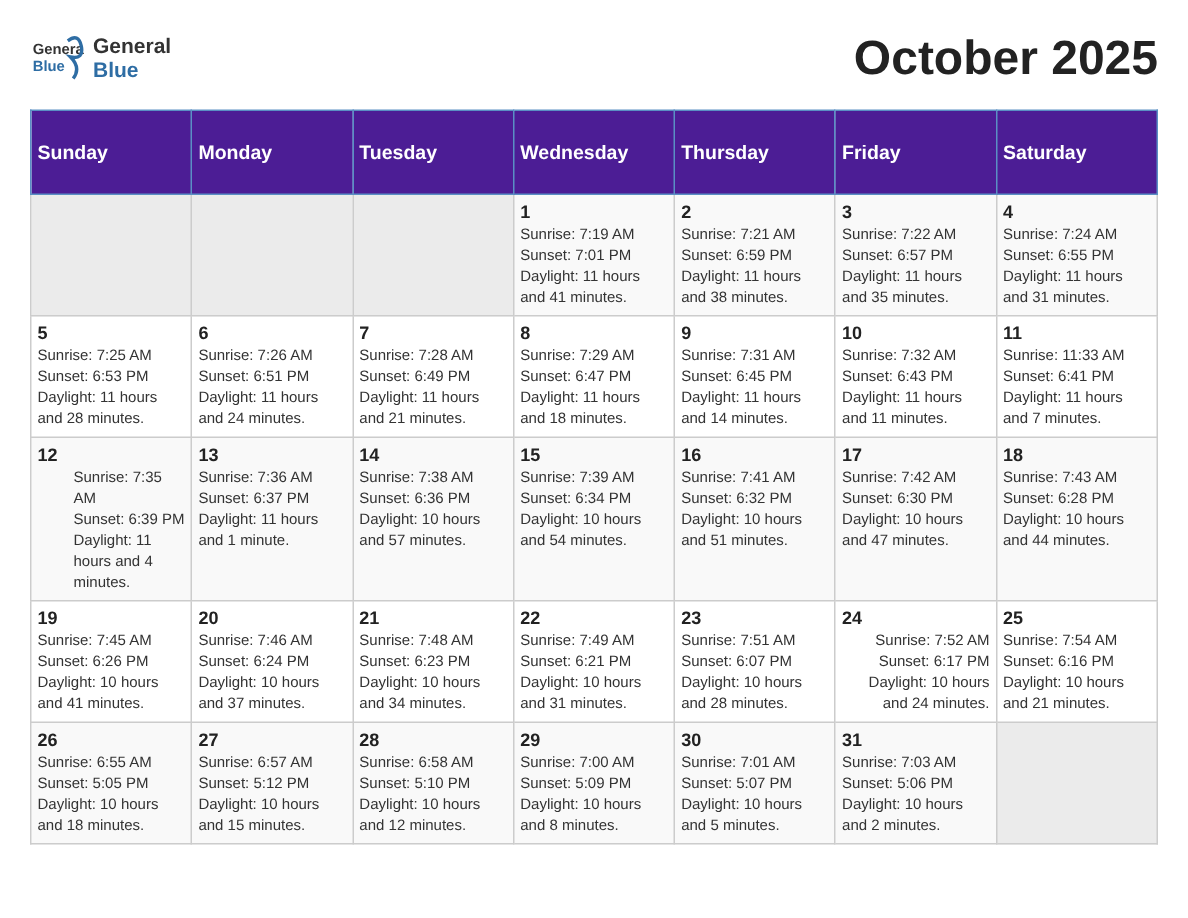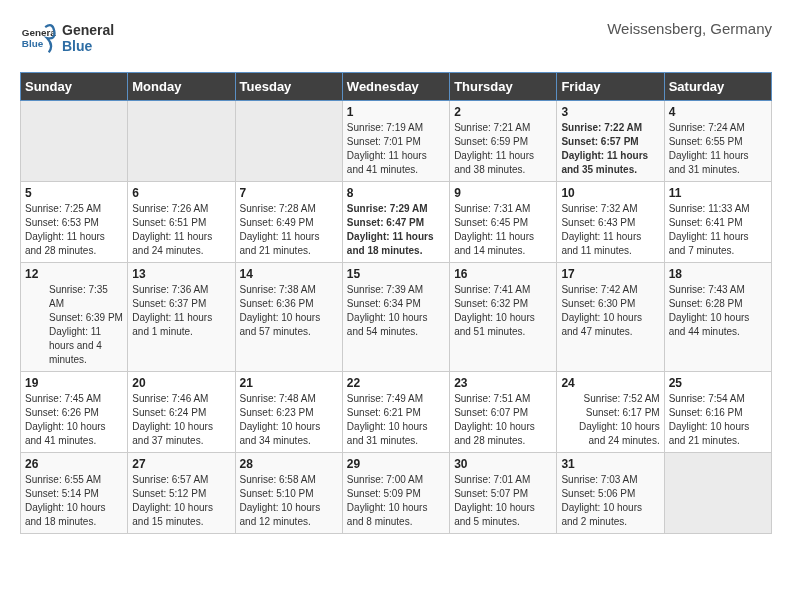--- a/index.html
+++ b/index.html
@@ -35,24 +35,24 @@
     }
     .location {
       font-size: 15px;
       color: #555;
     }
     table {
       width: 100%;
       border-collapse: collapse;
     }
     thead tr th {
-      background: #404040;
+      background: #4c1d95;
       color: #fff;
       font-size: 13px;
-      padding: 6px 4px;
+      padding: 20px 4px;
       text-align: left;
       border: 1px solid #5a8fc4;
     }
     tbody tr td {
       border: 1px solid #ccc;
       vertical-align: top;
       padding: 4px;
       font-size: 10.5px;
       color: #333;
       width: calc(100% / 7);
@@ -91,21 +91,21 @@
       <text x="2" y="18" font-size="11" font-weight="bold" fill="#333" font-family="Arial">General</text>
       <text x="2" y="30" font-size="11" font-weight="bold" fill="#2e6da4" font-family="Arial">Blue</text>
       <path d="M28 8 Q36 2 38 12 Q40 22 30 20 Q38 28 32 36" stroke="#2e6da4" stroke-width="2.5" fill="none"></path>
     </svg>
     <div>
       <div style="font-size:14px;font-weight:bold;color:#333;">General</div>
       <div style="font-size:14px;font-weight:bold;color:#2e6da4;">Blue</div>
     </div>
   </div>
   <div class="title-block">
-    <div class="location">Weissensberg, Germany</div>
+    <div class="month-title">October 2025</div>
   </div>
 </div>
 
 <table>
   <thead>
     <tr>
     <th>Sunday</th>
         <th>Monday</th>
         <th>Tuesday</th>
         <th>Wednesday</th>
@@ -126,21 +126,21 @@
 Daylight: 11 hours and 41 minutes.</div>
         </td>
         <td>
           <div class="day-number">2</div>
           <div class="day-info" style="white-space: pre-line;">Sunrise: 7:21 AM
 Sunset: 6:59 PM
 Daylight: 11 hours and 38 minutes.</div>
         </td>
         <td>
           <div class="day-number">3</div>
-          <div class="day-info" style="white-space: pre-line; font-weight: bold;">Sunrise: 7:22 AM
+          <div class="day-info" style="white-space: pre-line;">Sunrise: 7:22 AM
 Sunset: 6:57 PM
 Daylight: 11 hours and 35 minutes.</div>
         </td>
         <td>
           <div class="day-number">4</div>
           <div class="day-info" style="white-space: pre-line;">Sunrise: 7:24 AM
 Sunset: 6:55 PM
 Daylight: 11 hours and 31 minutes.</div>
         </td>
       </tr>
@@ -158,21 +158,21 @@
 Daylight: 11 hours and 24 minutes.</div>
         </td>
         <td>
           <div class="day-number">7</div>
           <div class="day-info" style="white-space: pre-line;">Sunrise: 7:28 AM
 Sunset: 6:49 PM
 Daylight: 11 hours and 21 minutes.</div>
         </td>
         <td>
           <div class="day-number">8</div>
-          <div class="day-info" style="white-space: pre-line; font-weight: bold;">Sunrise: 7:29 AM
+          <div class="day-info" style="white-space: pre-line;">Sunrise: 7:29 AM
 Sunset: 6:47 PM
 Daylight: 11 hours and 18 minutes.</div>
         </td>
         <td>
           <div class="day-number">9</div>
           <div class="day-info" style="white-space: pre-line;">Sunrise: 7:31 AM
 Sunset: 6:45 PM
 Daylight: 11 hours and 14 minutes.</div>
         </td>
         <td>
@@ -273,21 +273,21 @@
           <div class="day-number">25</div>
           <div class="day-info" style="white-space: pre-line;">Sunrise: 7:54 AM
 Sunset: 6:16 PM
 Daylight: 10 hours and 21 minutes.</div>
         </td>
       </tr>
       <tr>
         <td>
           <div class="day-number">26</div>
           <div class="day-info" style="white-space: pre-line;">Sunrise: 6:55 AM
-Sunset: 5:14 PM
+Sunset: 5:05 PM
 Daylight: 10 hours and 18 minutes.</div>
         </td>
         <td>
           <div class="day-number">27</div>
           <div class="day-info" style="white-space: pre-line;">Sunrise: 6:57 AM
 Sunset: 5:12 PM
 Daylight: 10 hours and 15 minutes.</div>
         </td>
         <td>
           <div class="day-number">28</div>

